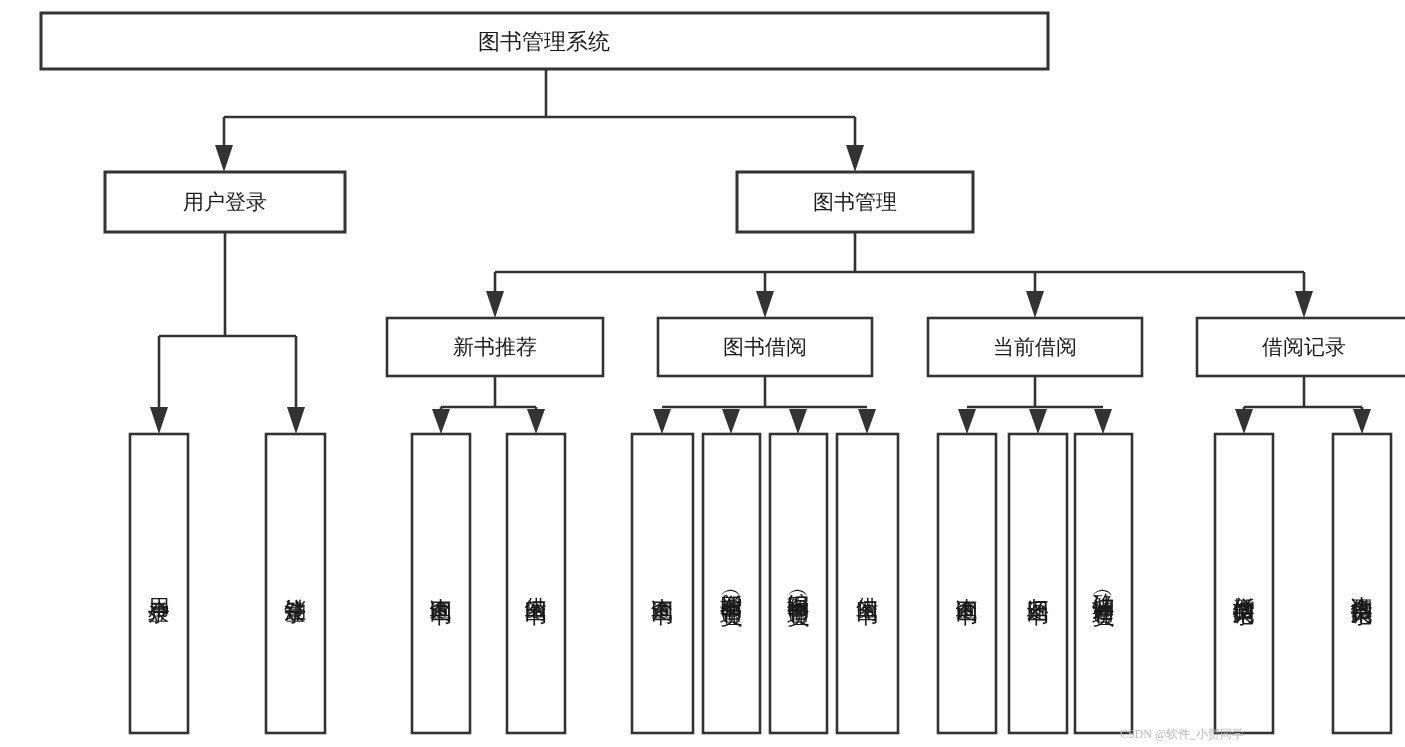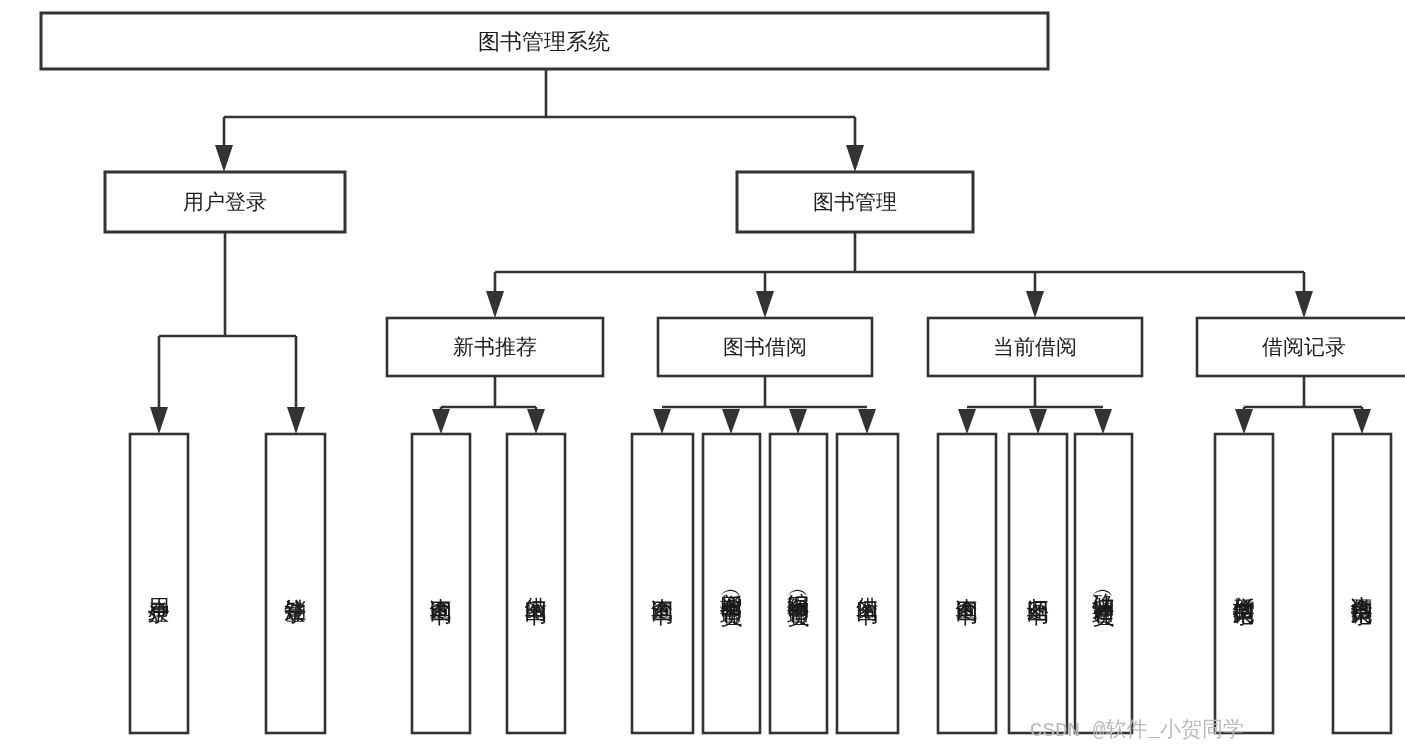--- a/index.html
+++ b/index.html
@@ -70,22 +70,22 @@
     line-height: 1.26;
     color: #1a1a1a;
     letter-spacing: 2px;
     white-space: nowrap;
     pointer-events: none;
   }
   .watermark {
     position: absolute;
     right: 8px;
     bottom: 4px;
-    font-family: Liberation Mono, monospace;
-    font-size: 21px;
+    font-family: Liberation Serif, serif;
+    font-size: 12px;
     color: #b9b9b9;
     white-space: nowrap;
     user-select: none;
   }
 </style>
 </head>
 <body>
 
 <div id="diagram-root">
 

